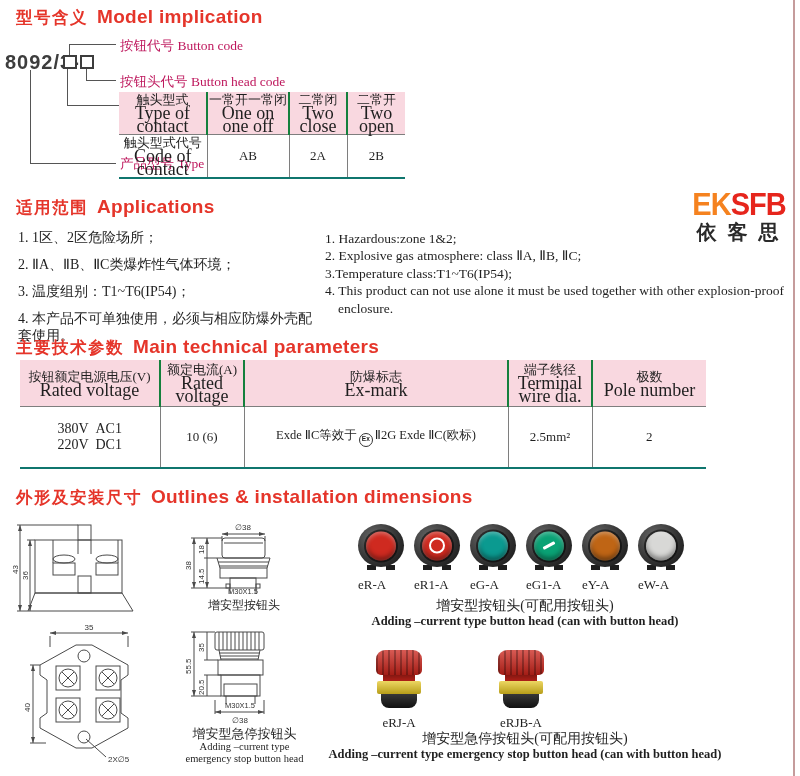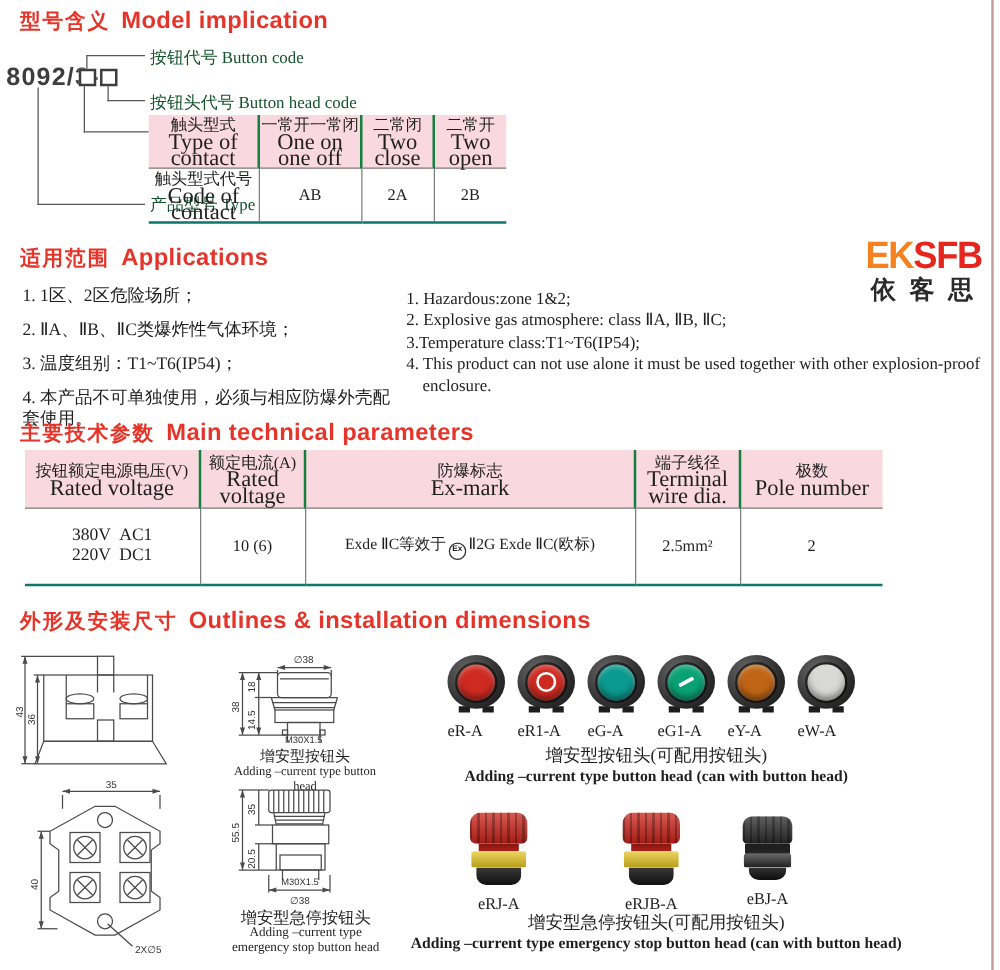--- a/index.html
+++ b/index.html
@@ -5,21 +5,21 @@
   html,body{margin:0;padding:0;}
   body{font-family:"Liberation Serif",serif;color:#1f1f1f;background:#fff;}
   #page{position:relative;width:800px;height:776px;background:#fff;overflow:hidden;}
   .line{position:absolute;background:#555;}
   .sec-title{position:absolute;color:#e5352a;font-family:"Liberation Sans",sans-serif;font-weight:bold;white-space:nowrap;}
   .sec-title .zh{font-size:16.5px;letter-spacing:1.5px;}
   .sec-title .en{font-size:19px;margin-left:9px;letter-spacing:.3px;}
   
   .model-code{position:absolute;left:5px;top:51px;font-family:"Liberation Sans",sans-serif;font-weight:bold;font-size:20px;color:#3d3d3d;letter-spacing:1px;}
   .sq{position:absolute;width:14px;height:14px;border:2px solid #3d3d3d;background:#fff;box-sizing:border-box;}
-  .dg-label{position:absolute;font-size:13.5px;color:#14532d;white-space:nowrap;}
+  .dg-label{position:absolute;font-size:13.5px;color:#be185d;white-space:nowrap;}
   
   table{border-collapse:collapse;table-layout:fixed;}
   th{background:#f9d8e0;font-weight:normal;text-align:center;vertical-align:middle;padding:1px 1px;}
   th+th{border-left:2px solid #15803d;}
   tbody td{border-top:1px solid #7e7e7e;border-bottom:2px solid #0f766e;text-align:center;vertical-align:middle;font-size:13px;padding:1px 2px;}
   tbody td+td{border-left:1px solid #7e7e7e;}
   .zh-h{font-size:13px;line-height:14px;}
   .en-h{font-size:18px;line-height:13px;}
   .ct th{height:23px;}
   .ct td{height:30px;}
@@ -308,21 +308,20 @@
       <line x1="5" y1="78" x2="44" y2="78"></line>
     </g>
     <text x="57" y="20" text-anchor="middle">∅38</text>
     <text transform="translate(5,60) rotate(-90)">38</text>
     <text transform="translate(18,44) rotate(-90)">18</text>
     <text transform="translate(18,74) rotate(-90)">14.5</text>
     <text x="57" y="84" text-anchor="middle" style="font-size:7.5px">M30X1.5</text>
   </svg>
   <div class="cap-block" style="left:178px;top:599px;width:132px;">
     <div class="cap-zh-s">增安型按钮头</div>
-    <div class="cap-en-s">Adding –current type button head</div>
   </div>
 
   <svg style="left:186px;top:626px;" width="152" height="100" viewBox="0 0 152 100">
     <g class="draw">
       <rect x="29" y="6" width="49" height="18" rx="2"></rect>
       <line x1="33" y1="6" x2="33" y2="24"></line>
         <line x1="37" y1="6" x2="37" y2="24"></line>
         <line x1="41" y1="6" x2="41" y2="24"></line>
         <line x1="45" y1="6" x2="45" y2="24"></line>
         <line x1="49" y1="6" x2="49" y2="24"></line>
@@ -447,27 +446,20 @@
     <div class="mb-base" style="background-color: rgb(28, 28, 28);"></div>
     <div class="mb-label">eRJ-A</div>
   </div>
   <div class="mb" style="left:495px;top:650px;">
     <div class="mb-cap" style="background-color: rgb(204, 36, 27);"></div>
     <div class="mb-neck" style="background-color: rgb(204, 36, 27);"></div>
     <div class="mb-ring" style="background-color: rgb(229, 197, 31);"></div>
     <div class="mb-base" style="background-color: rgb(28, 28, 28);"></div>
     <div class="mb-label">eRJB-A</div>
   </div>
-  <div class="mb dark" style="left:588px;top:653px;">
-    <div class="mb-cap" style="background-color: rgb(43, 43, 43);"></div>
-    <div class="mb-neck" style="background-color: rgb(43, 43, 43);"></div>
-    <div class="mb-ring" style="background-color: rgb(38, 38, 38);"></div>
-    <div class="mb-base" style="background-color: rgb(22, 22, 22);"></div>
-    <div class="mb-label">eBJ-A</div>
-  </div>
   <div class="cap-block" style="left:315px;top:731px;width:420px;">
     <div class="cap-zh-b">增安型急停按钮头(可配用按钮头)</div>
     <div class="cap-en-b">Adding –current type emergency stop button head (can with button head)</div>
   </div>
 
   <div class="right-border" style="left: 793px; background-color: rgb(197, 156, 156);"></div>
 
 </div>
 
 </body></html>

